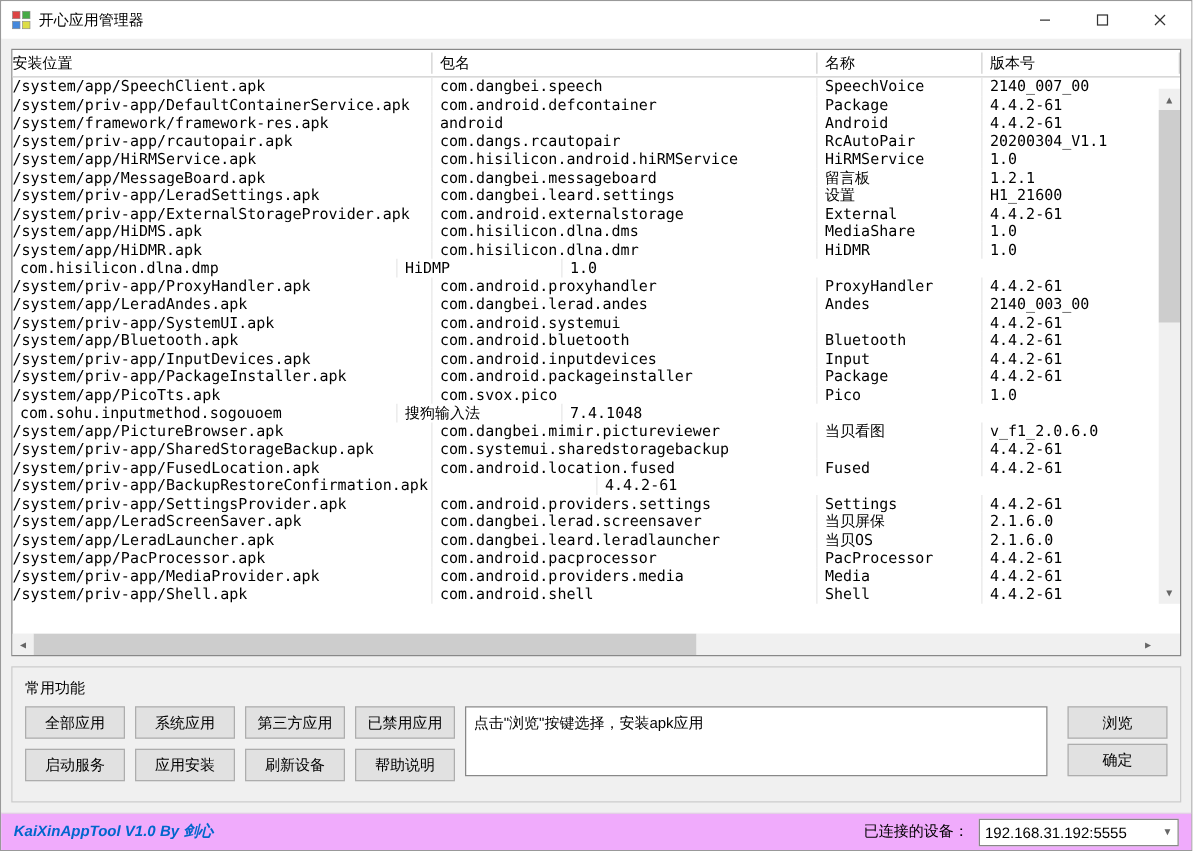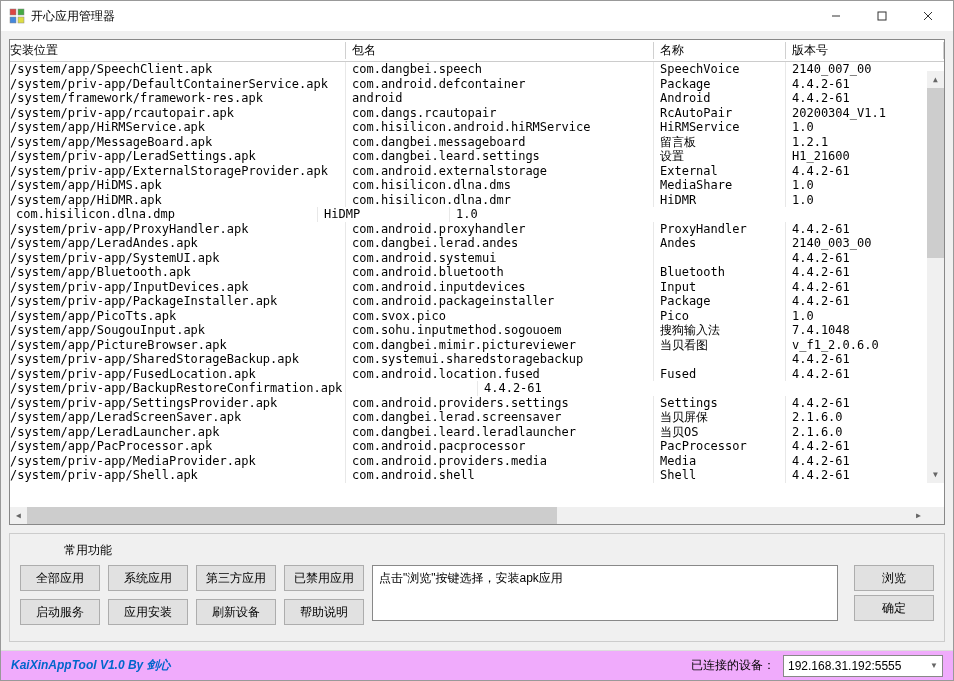--- a/index.html
+++ b/index.html
@@ -128,21 +128,20 @@
     .bottom-panel {
       margin-top: 8px;
       border: 1px solid #ccc;
       padding: 8px 10px;
       background: #f0f0f0;
     }
     .section-title {
       font-family: "Microsoft YaHei", sans-serif;
       font-size: 12px;
       margin-bottom: 6px;
-      margin-left: 44px;
     }
     .bottom-row {
       display: flex;
       gap: 8px;
       margin-bottom: 8px;
       align-items: flex-start;
     }
     .btn {
       width: 80px; height: 26px;
       background: #e1e1e1;
@@ -345,21 +344,20 @@
             <div class="col3">Package</div>
             <div class="col4">4.4.2-61</div>
           </div>
           <div class="grid-row">
             <div class="col1">/system/app/PicoTts.apk</div>
             <div class="col2">com.svox.pico</div>
             <div class="col3">Pico</div>
             <div class="col4">1.0</div>
           </div>
           <div class="grid-row">
-            <div class="col1">/system/app/SougouInput.apk</div>
             <div class="col2">com.sohu.inputmethod.sogouoem</div>
             <div class="col3">搜狗输入法</div>
             <div class="col4">7.4.1048</div>
           </div>
           <div class="grid-row">
             <div class="col1">/system/app/PictureBrowser.apk</div>
             <div class="col2">com.dangbei.mimir.pictureviewer</div>
             <div class="col3">当贝看图</div>
             <div class="col4">v_f1_2.0.6.0</div>
           </div>

